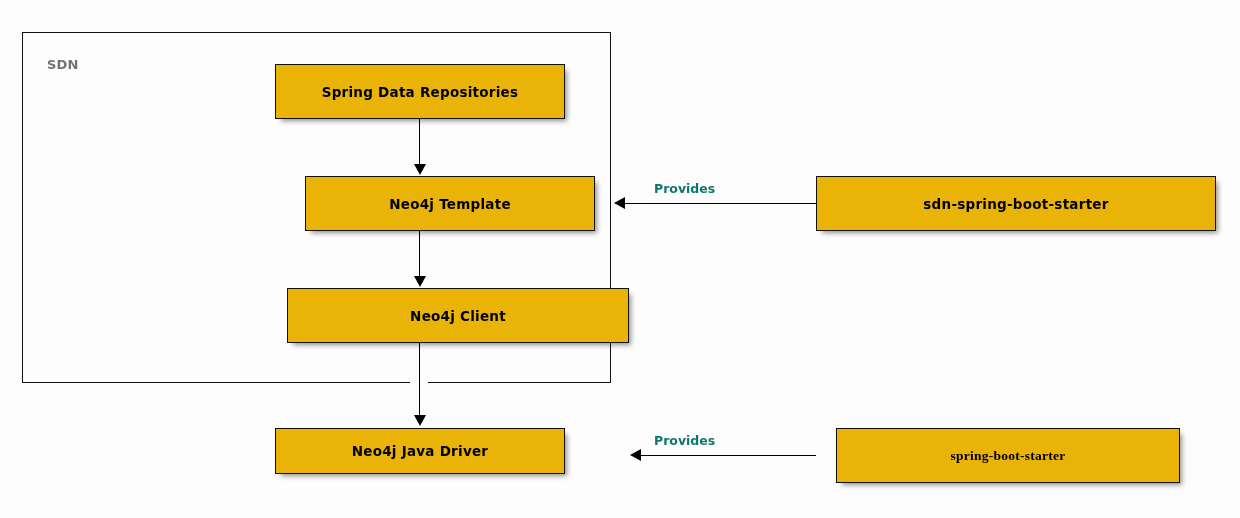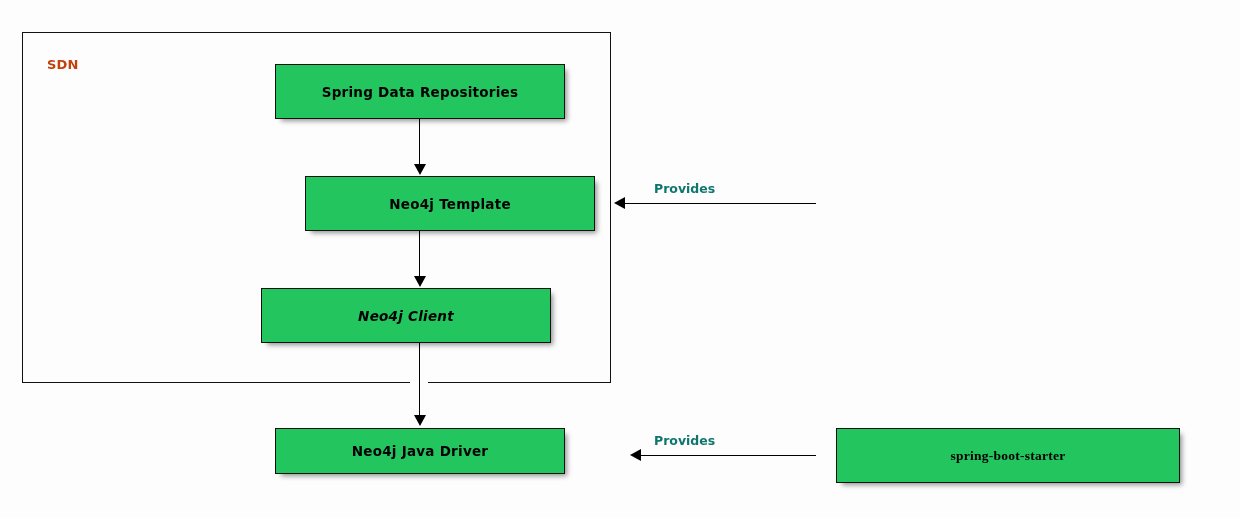--- a/index.html
+++ b/index.html
@@ -22,36 +22,36 @@
   .group-box {
     position: absolute;
     box-sizing: border-box;
     border: 1.6px solid #111111;
     background: transparent;
   }
   .group-label {
     position: absolute;
     font-size: 13px;
     font-weight: bold;
-    color: #c2410c;
+    color: #737373;
     letter-spacing: 0.2px;
     white-space: nowrap;
   }
   
   .border-gap {
     position: absolute;
     background: #fdfdfd;
   }
 
   
   .node {
     position: absolute;
     box-sizing: border-box;
     border: 1.6px solid #111111;
-    background: #22c55e;
+    background: #eab308;
     display: flex;
     align-items: center;
     justify-content: center;
     box-shadow: 4px 4px 5px -2px rgba(0,0,0,0.42);
   }
   .node-label {
     font-size: 13.5px;
     font-weight: bold;
     color: #000000;
     letter-spacing: 0.25px;
@@ -122,31 +122,34 @@
   <div class="v-line" style="left:419px; top:119px; height:46px;"></div>
   <div class="arrow-down" style="left:413.8px; top:164px;"></div>
 
   <div class="node" style="left:275px; top:176px; width:290px; height:55px;margin-left:30px;">
     <span class="node-label">Neo4j Template</span>
   </div>
 
   <div class="v-line" style="left:419px; top:231px; height:46px;"></div>
   <div class="arrow-down" style="left:413.8px; top:276px;"></div>
 
-  <div class="node" style="left:261px; top:288px; width:290px; height:55px;font-style:italic;">
+  <div class="node" style="left:287px; top:288px; width:342px; height:55px;">
     <span class="node-label">Neo4j Client</span>
   </div>
 
   <div class="v-line" style="left:419px; top:343px; height:73px;"></div>
   <div class="arrow-down" style="left:413.8px; top:415px;"></div>
 
   <div class="node" style="left:275px; top:428px; width:290px; height:46px;">
     <span class="node-label">Neo4j Java Driver</span>
   </div>
 
+  <div class="node" style="left:816px; top:176px; width:400px; height:55px;">
+    <span class="node-label">sdn-spring-boot-starter</span>
+  </div>
 
   <div class="h-line" style="left:625px; top:203px; width:191px;"></div>
   <div class="arrow-left" style="left:614px; top:197.2px;"></div>
   <div class="edge-label" style="left:654px; top:181px;">Provides</div>
 
   <div class="node" style="left:836px; top:428px; width:344px; height:55px;font-family:Liberation Serif, serif;">
     <span class="node-label">spring-boot-starter</span>
   </div>
 
   <div class="h-line" style="left:641px; top:455px; width:175px;"></div>

